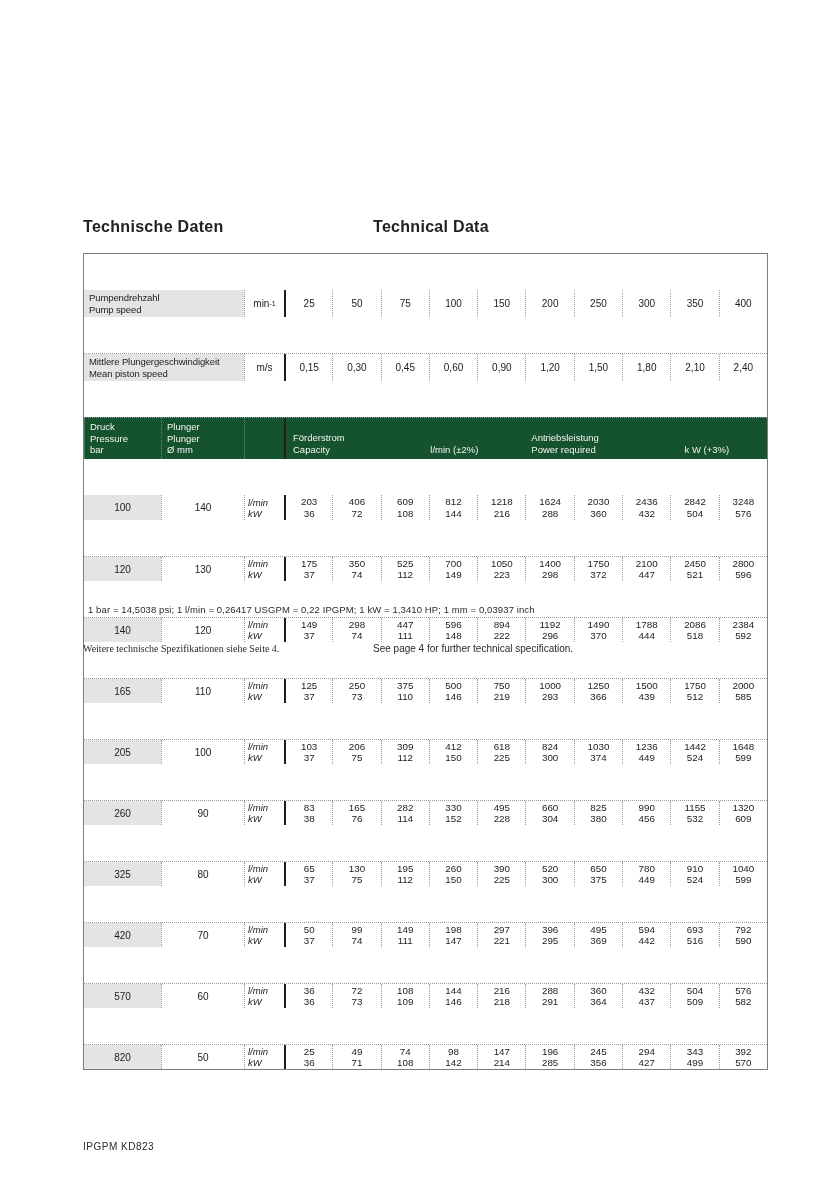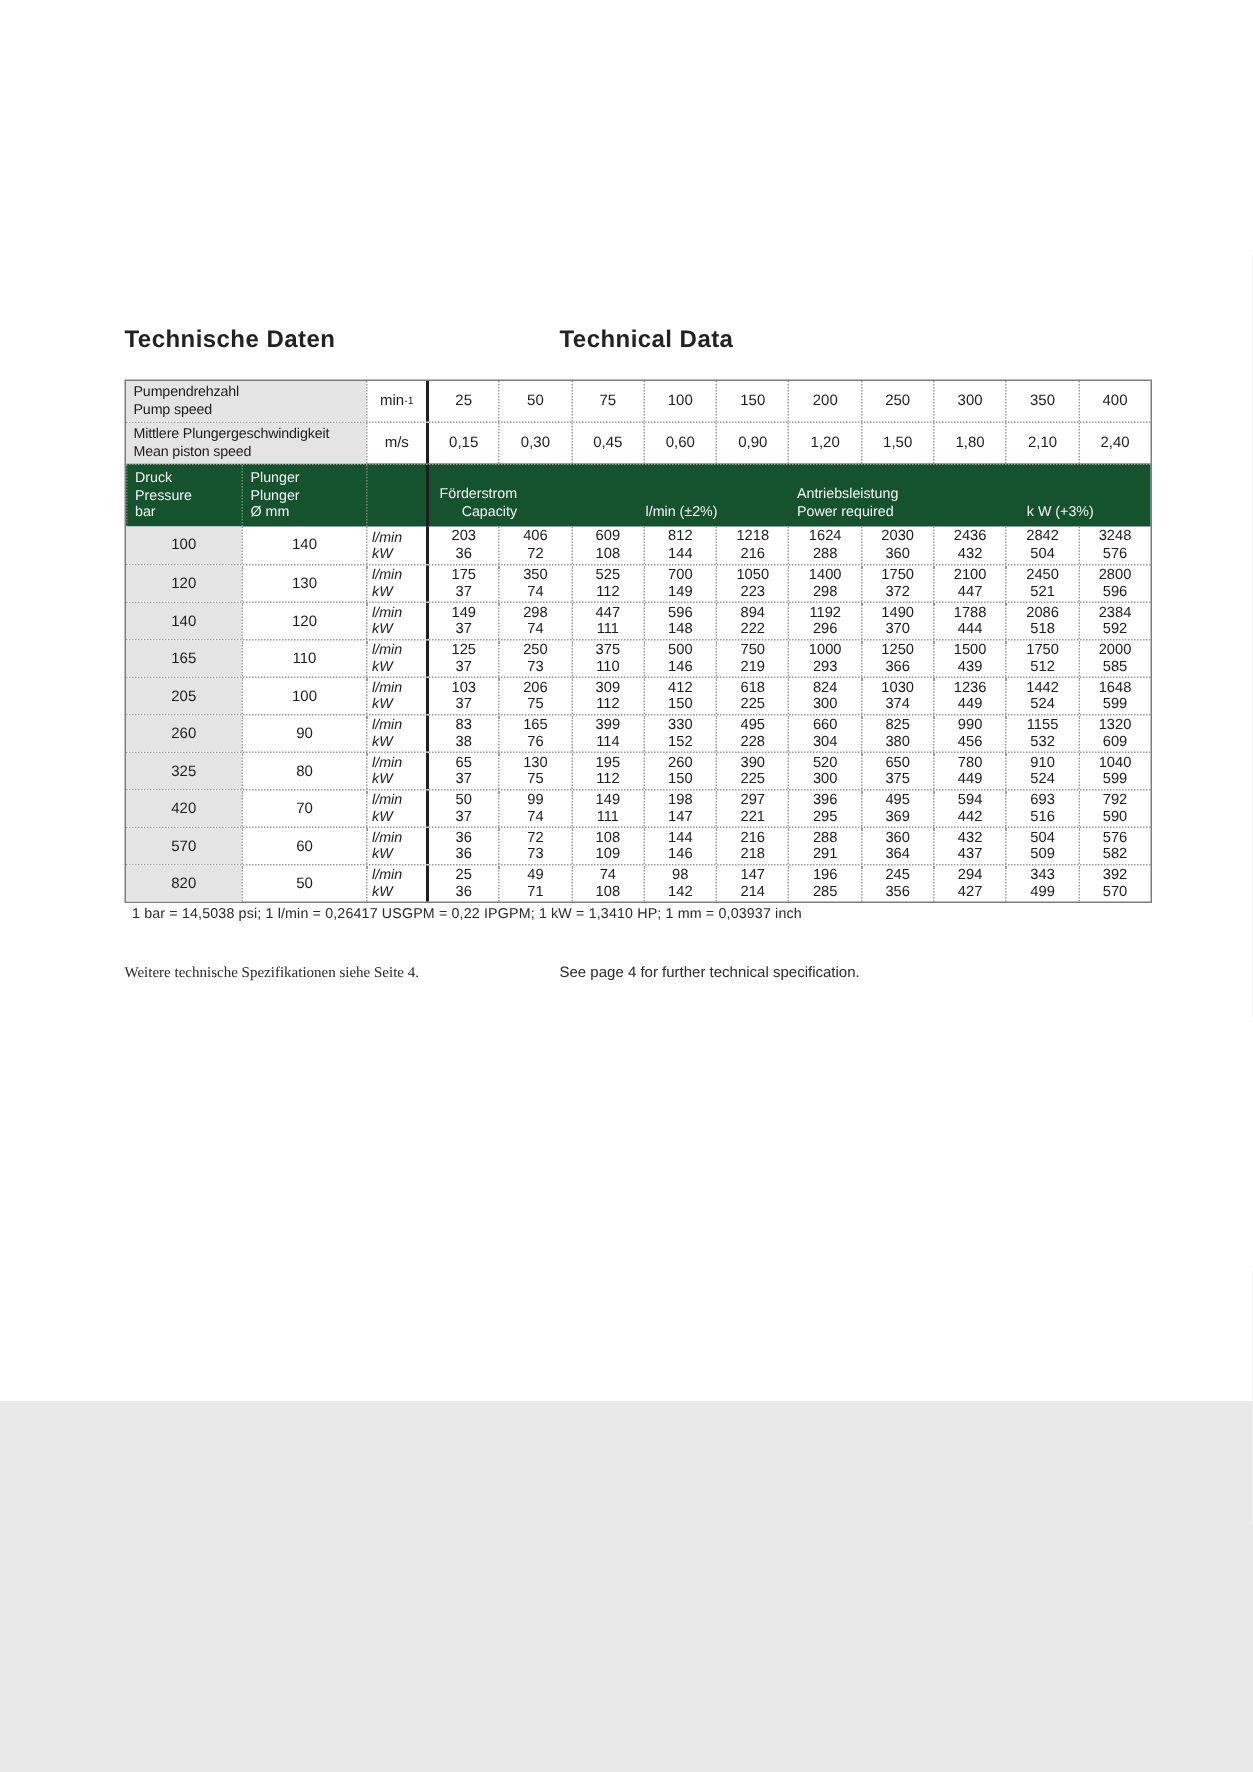--- a/index.html
+++ b/index.html
@@ -1,26 +1,26 @@
 <!DOCTYPE html>
 <html><head>
 <meta charset="utf-8">
 <style>
   html,body { margin:0; padding:0; background:#e9e9e9; }
   .page {
-    position:relative; width:835px; height:934px; background:#ffffff;
+    position:relative; width:835px; height:1181px; background:#ffffff;
     font-family:"Liberation Sans", sans-serif; color:#1c1c1c; overflow:hidden;
     margin:0 auto;
   }
   .title { position:absolute; top:218px; font-size:16px; font-weight:bold; letter-spacing:0.3px; color:#222; }
   .title.de { left:83px; }
   .title.en { left:373px; }
 
   .tbl { position:absolute; left:83px; top:253px; width:685px; border:1px solid #7d7d7d; box-sizing:border-box; }
-  .trow { display:grid; grid-template-columns:77px 83px 40px repeat(10, 1fr); box-sizing:border-box; }
+  .trow { display:grid; grid-template-columns:77px 83px 40px repeat(10, 1fr); box-sizing:border-box;margin-top:36px; }
   .trow + .trow { border-top:1px dotted #9a9a9a; }
 
   .cell { border-left:1px dotted #9a9a9a; box-sizing:border-box; display:flex; align-items:center; justify-content:center; overflow:hidden; }
   .cell:first-child { border-left:none; }
   .first-data { border-left:2px solid #1e1e1e !important; }
 
   
   .hrow { height:27px; }
   .hrow2 { height:28px; }
   .lbl { grid-column:1 / span 2; background:#e4e4e4; flex-direction:column; align-items:flex-start; justify-content:center; padding-left:5px; }
@@ -29,21 +29,21 @@
   .unitcell sup { font-size:7px; }
   .vcell { font-size:10px; }
 
   
   .band { height:42px; background:#14532d; color:#f4f4f4; }
   .band .cell { border-left:1px dotted rgba(255,255,255,0.35); }
   .band .bcol { flex-direction:column; align-items:flex-start; justify-content:flex-start; padding:3px 0 0 5px; }
   .band .bcol div { font-size:9.5px; line-height:11.5px; white-space:nowrap; }
   .band-data { grid-column:4 / span 10; position:relative; }
   .band-data .blk { position:absolute; bottom:4px; font-size:9.5px; line-height:11.5px; }
-  .blk-capacity { left:7px; text-align:right; }
+  .blk-capacity { left:7px; text-align:left; }
   .blk-lmin { left:20%; width:30%; text-align:center; }
   .blk-power { left:51%; text-align:left; }
   .blk-kw { left:75%; width:25%; text-align:center; }
 
   
   .drow { height:25px; }
   .c-press { background:#e4e4e4; font-size:10px; }
   .c-plunger { font-size:10px; }
   .c-unit { flex-direction:column; align-items:flex-start; justify-content:center; padding-left:3px; }
   .c-unit div { font-size:9.5px; line-height:11px;font-style:italic; }
@@ -383,21 +383,21 @@
           </div>
           <div class="cell c-val first-data">
             <div class="">83</div>
             <div class="">38</div>
           </div>
           <div class="cell c-val">
             <div class="">165</div>
             <div class="">76</div>
           </div>
           <div class="cell c-val">
-            <div class="">399</div>
+            <div class="">282</div>
             <div class="">114</div>
           </div>
           <div class="cell c-val">
             <div class="">330</div>
             <div class="">152</div>
           </div>
           <div class="cell c-val">
             <div class="">495</div>
             <div class="">228</div>
           </div>

